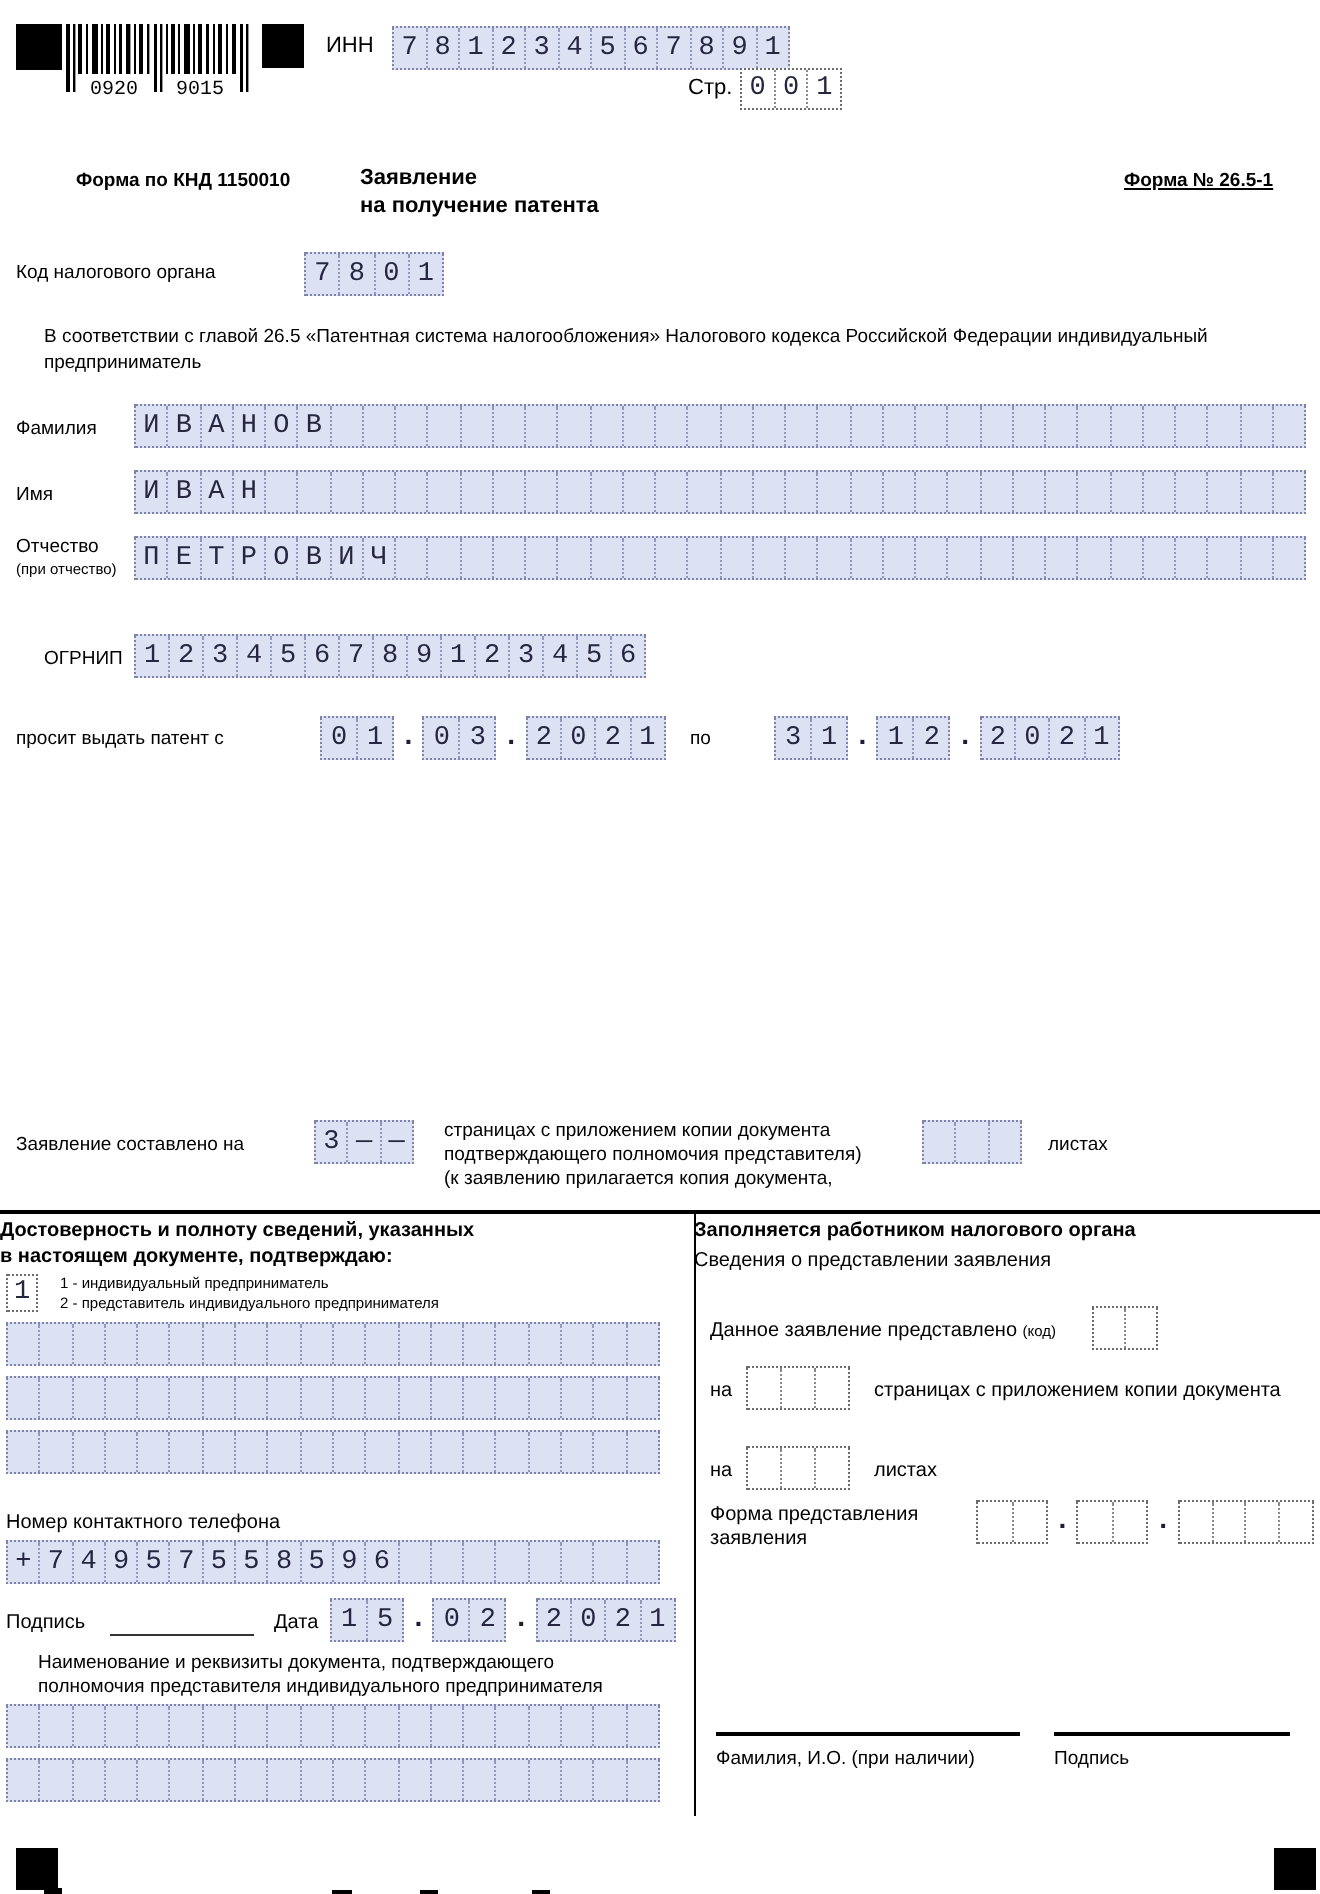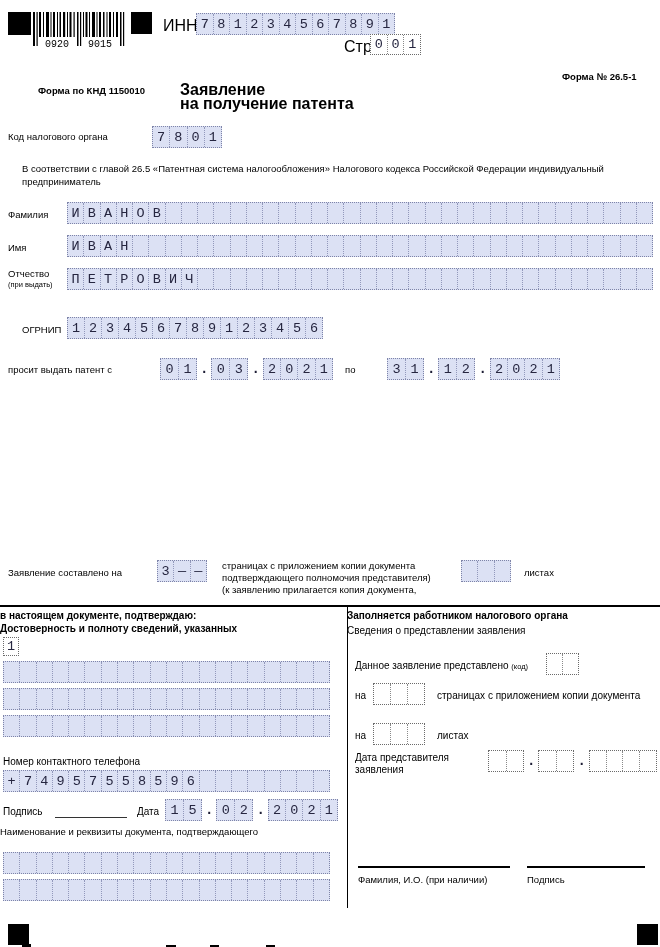--- a/index.html
+++ b/index.html
@@ -26,21 +26,21 @@
   .date-dot{font-family:"Liberation Mono",monospace;font-weight:bold;
             font-size:14px;color:#1d1d35;margin:0 3px;line-height:22px;}
 
   .blacksq{background:#000;}
   .divline{background:#000;}
   .sigline{border-top:2px solid #000;}
   .underline{border-bottom:1px solid #333;height:12px;}
   .section-top{border-top:2px solid #000;}
   .intro{font-size:9.5px;line-height:12.5px;}
   .h10{font-size:10px;}
-  .h11{font-size:16px;}
+  .h11{font-size:11px;}
 </style>
 </head>
 <body>
 
 <div class="page">
 
   <div class="abs blacksq" style="left:8px;top:12px;width:23px;height:23px;"></div>
 
   <div class="abs" style="left:33px;top:12px;width:92px;height:38px;">
     <svg width="92" height="38" viewBox="0 0 92 38">
@@ -106,21 +106,21 @@
       <span class="cell">0</span>
       <span class="cell">0</span>
       <span class="cell">1</span>
     </div>
 
   <div class="abs lbl bold" style="left:38px;top:85px;">Форма по КНД 1150010</div>
   <div class="abs bold h11 center" style="left:180px;top:83px;width:300px;line-height:13.5px;">
     <div>Заявление</div>
     <div>на получение патента</div>
   </div>
-  <div class="abs lbl bold" style="left:562px;top:71px;">Форма № 26.5-1</div>
+  <div class="abs lbl bold" style="left:562px;top:85px;text-decoration:underline;">Форма № 26.5-1</div>
 
   <div class="abs lbl" style="left:8px;top:131px;">Код налогового органа</div>
   <div class="abs cellfield" style="left:152px;top:126px;width:70px;">
       <span class="cell">7</span>
       <span class="cell">8</span>
       <span class="cell">0</span>
       <span class="cell">1</span>
     </div>
 
   <div class="abs intro" style="left:22px;top:163px;width:648px;">В соответствии с главой 26.5 «Патентная система налогообложения» Налогового кодекса Российской Федерации индивидуальный предприниматель</div>
@@ -200,21 +200,21 @@
       <span class="cell"></span>
       <span class="cell"></span>
       <span class="cell"></span>
       <span class="cell"></span>
       <span class="cell"></span>
       <span class="cell"></span>
     </div>
 
   <div class="abs lbl" style="left:8px;top:268px;line-height:11px;">
     <div>Отчество</div>
-    <div class="lbl-sm">(при выдать)</div>
+    <div class="lbl-sm">(при отчество)</div>
   </div>
   <div class="abs cellfield" style="left:67px;top:268px;width:586px;">
       <span class="cell">П</span>
       <span class="cell">Е</span>
       <span class="cell">Т</span>
       <span class="cell">Р</span>
       <span class="cell">О</span>
       <span class="cell">В</span>
       <span class="cell">И</span>
       <span class="cell">Ч</span>
@@ -321,27 +321,31 @@
       <span class="cell"></span>
       <span class="cell"></span>
       <span class="cell"></span>
     </div>
   <div class="abs lbl" style="left:524px;top:567px;">листах</div>
 
   <div class="abs section-top" style="left:0;top:605px;width:660px;height:0;"></div>
   <div class="abs divline" style="left:347px;top:605px;width:1px;height:303px;"></div>
 
   <div class="abs bold h10 center" style="left:0;top:610px;width:347px;line-height:12.5px;">
+    <div>Достоверность и полноту сведений, указанных</div>
     <div>в настоящем документе, подтверждаю:</div>
-    <div>Достоверность и полноту сведений, указанных</div>
   </div>
 
   <div class="abs cellfield white" style="left:3px;top:637px;width:16px;height:19px;">
       <span class="cell">1</span>
     </div>
+  <div class="abs lbl-sm" style="left:30px;top:637px;line-height:10px;">
+    <div>1 - индивидуальный предприниматель</div>
+    <div>2 - представитель индивидуального предпринимателя</div>
+  </div>
 
   <div class="abs cellfield" style="left:3px;top:661px;width:327px;">
       <span class="cell"></span>
       <span class="cell"></span>
       <span class="cell"></span>
       <span class="cell"></span>
       <span class="cell"></span>
       <span class="cell"></span>
       <span class="cell"></span>
       <span class="cell"></span>
@@ -442,22 +446,23 @@
       </div>
     <span class="date-dot">.</span>
     <div class="cellfield" style="width:70px;">
         <span class="cell">2</span>
         <span class="cell">0</span>
         <span class="cell">2</span>
         <span class="cell">1</span>
       </div>
   </div>
 
-  <div class="abs lbl center" style="left:0;top:826px;width:347px;line-height:11.5px;">
+  <div class="abs lbl center" style="left:0;top:826px;width:347px;line-height:11.5px;padding-left:19px;">
     <div>Наименование и реквизиты документа, подтверждающего</div>
+    <div>полномочия представителя индивидуального предпринимателя</div>
   </div>
   <div class="abs cellfield" style="left:3px;top:852px;width:327px;">
       <span class="cell"></span>
       <span class="cell"></span>
       <span class="cell"></span>
       <span class="cell"></span>
       <span class="cell"></span>
       <span class="cell"></span>
       <span class="cell"></span>
       <span class="cell"></span>
@@ -519,21 +524,21 @@
 
   <div class="abs h10" style="left:355px;top:730px;">на</div>
   <div class="abs cellfield white" style="left:373px;top:723px;width:52px;">
       <span class="cell"></span>
       <span class="cell"></span>
       <span class="cell"></span>
     </div>
   <div class="abs h10" style="left:437px;top:730px;">листах</div>
 
   <div class="abs h10" style="left:355px;top:752px;line-height:12px;">
-    <div>Дата представителя</div>
+    <div>Форма представления</div>
     <div>заявления</div>
   </div>
   <div class="abs dategroup" style="left:488px;top:750px;">
     <div class="cellfield white" style="width:36px;">
         <span class="cell"></span>
         <span class="cell"></span>
       </div>
     <span class="date-dot">.</span>
     <div class="cellfield white" style="width:36px;">
         <span class="cell"></span>

